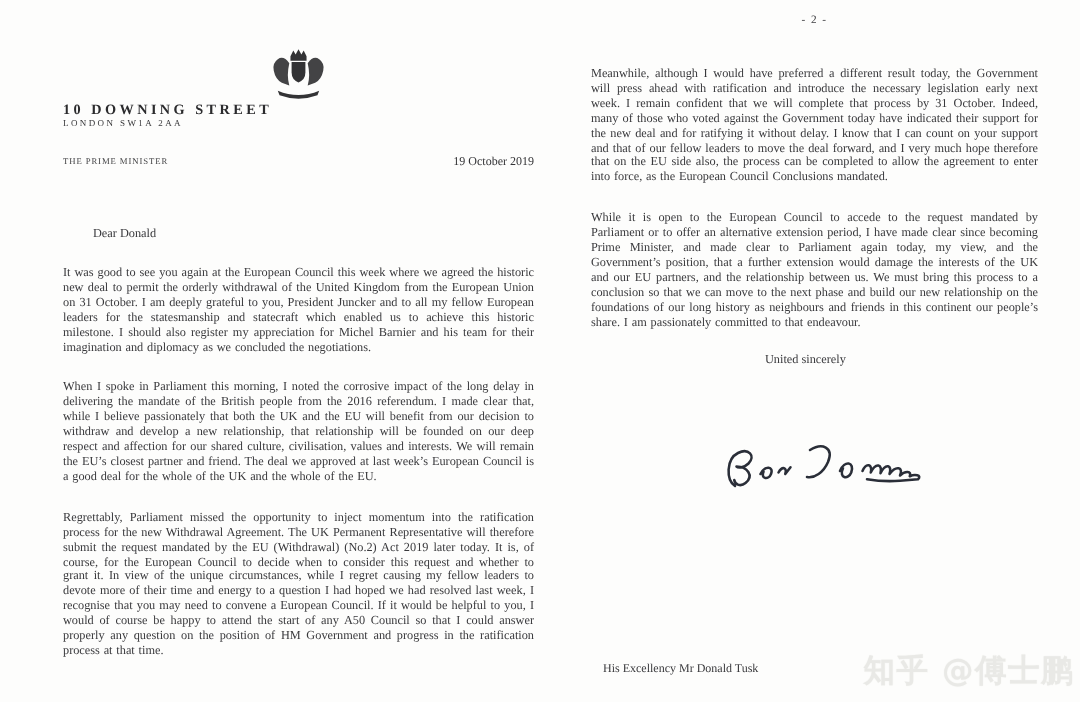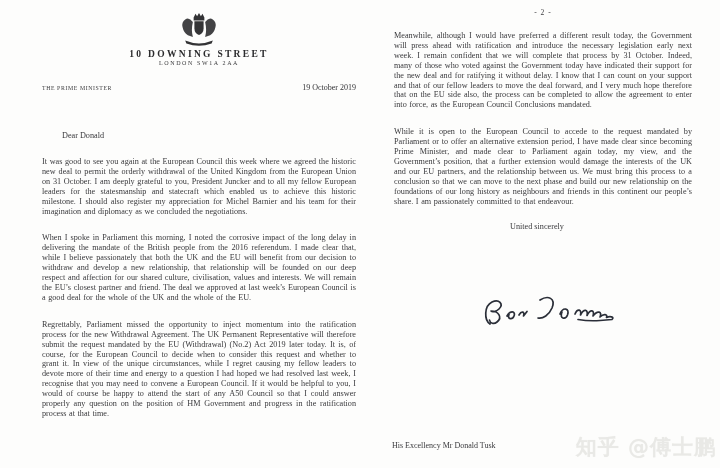--- a/index.html
+++ b/index.html
@@ -6,21 +6,21 @@
   html,body { background:#fdfdfc; }
   #root {
     position:relative; width:720px; height:468px;
     background:#fdfdfc; overflow:hidden;
     font-family:"Liberation Serif", serif; color:#37373a;
   }
   
   .page { position:absolute; top:0; height:468px; background:transparent; }
   #page1 { left:0; width:372px; }
   #page1 .content { position:absolute; left:42px; top:0; width:314px; }
-  .letterhead { text-align:center; padding-top:12px; }
+  .letterhead { text-align:left; padding-top:32px; }
   .crest { display:block; margin:0 auto; }
   .lh-address {
     font-size:9.5px; letter-spacing:2.3px; font-weight:600;
     color:#2b2b2d; margin-top:3px; white-space:nowrap;
   }
   .lh-postcode {
     font-size:6px; letter-spacing:1.6px; color:#3a3a3c; margin-top:1px;
   }
   .meta-row {
     display:flex; justify-content:space-between; align-items:center;
@@ -30,24 +30,24 @@
   .letter-date { font-size:8px; color:#333336; }
   .salutation { margin-top:39px; font-size:8.2px;padding-left:20px; }
   .body-par {
     font-size:8.2px; line-height:9.9px; text-align:justify;
     margin-top:17px; color:#39393c; word-spacing:.5px;
   }
   
   #page2 { left:380px; width:340px; }
   #page2 .content { position:absolute; left:14px; top:0; width:298px; }
   .page-number { text-align:center; margin-top:8px; font-size:7.5px; letter-spacing:1px; color:#404043; }
-  #page2 .body-par:first-of-type { margin-top:14px; }
+  #page2 .body-par:first-of-type { margin-top:27px; }
   .closing { margin-top:15px; margin-left:116px; font-size:8.2px; color:#39393c; }
   .signature-wrap { position:absolute; left:100px; top:290px; width:140px; height:46px; }
-  .recipient { position:absolute; left:12px; top:441px; font-size:8px; color:#39393c; }
+  .recipient { position:absolute; left:22px; top:441px; font-size:8px; color:#39393c; }
   
   .watermark {
     position:absolute; right:4px; bottom:7px;
     font-family:"DejaVu Sans", sans-serif;
     font-size:21px; font-weight:700; color:#e9e9e6;
     text-shadow:0 0 1px #f2f2ef; letter-spacing:1px;
     pointer-events:none; white-space:nowrap;
   }
 </style>
 </head>

